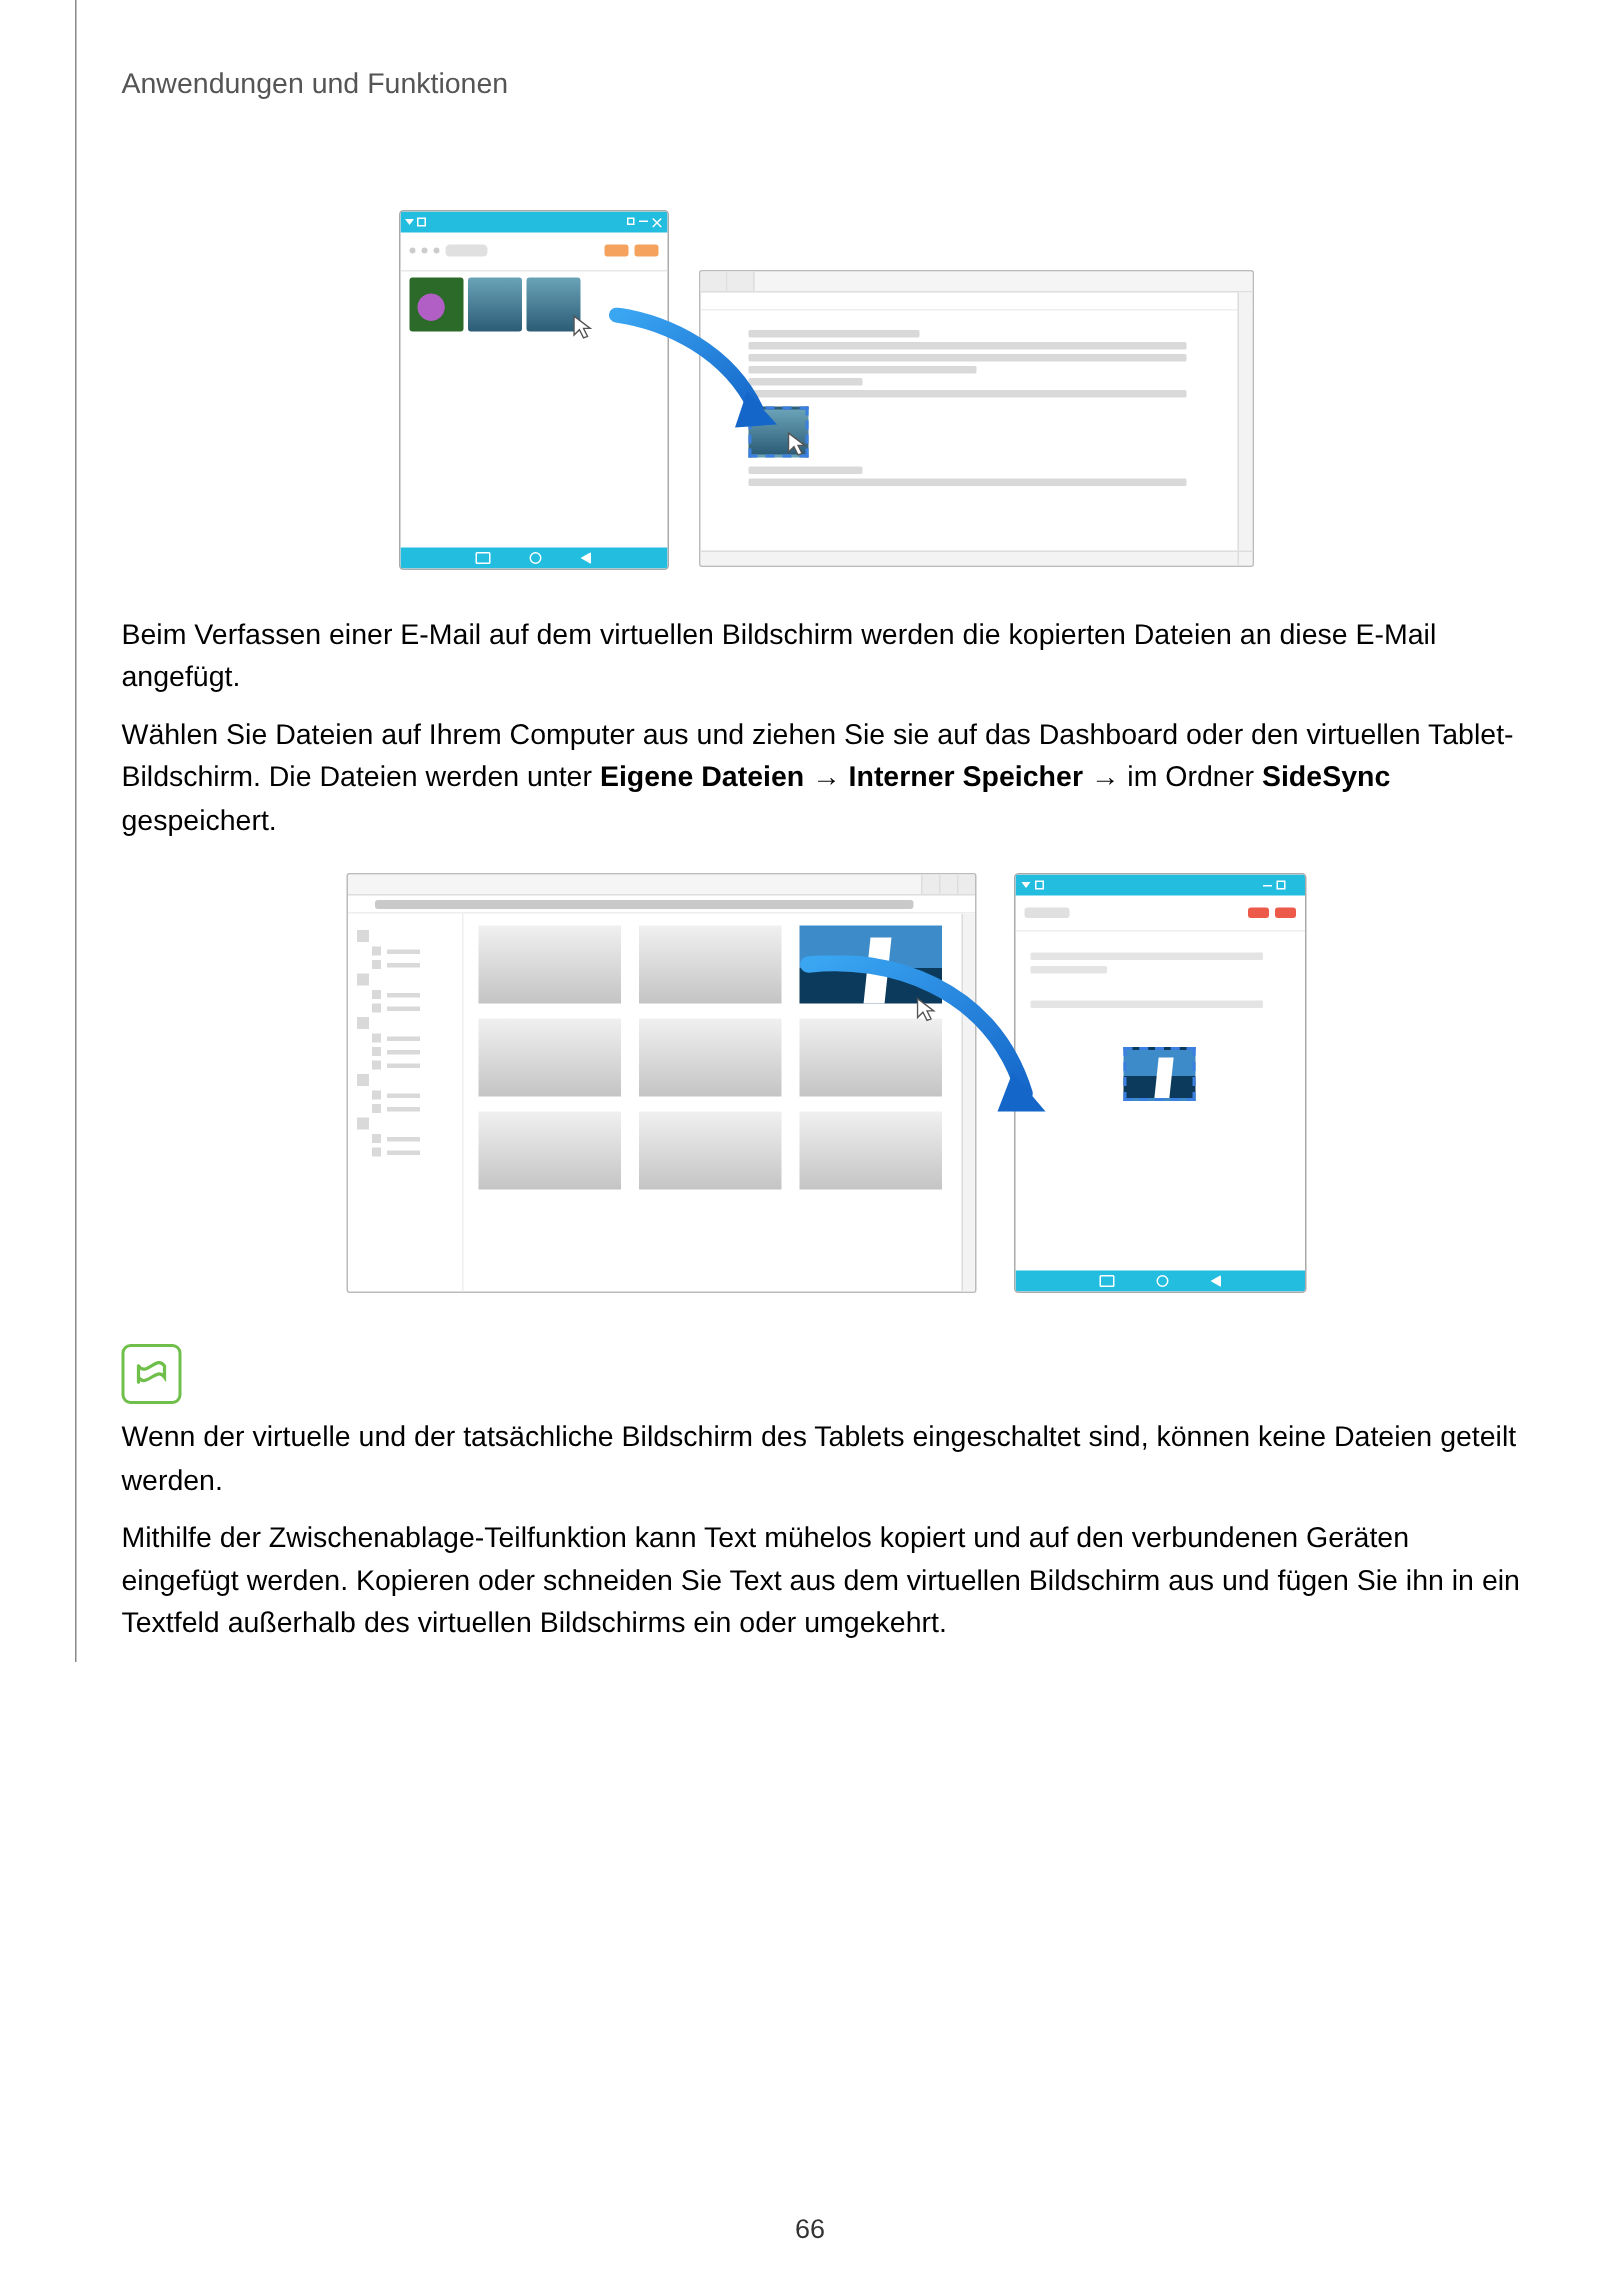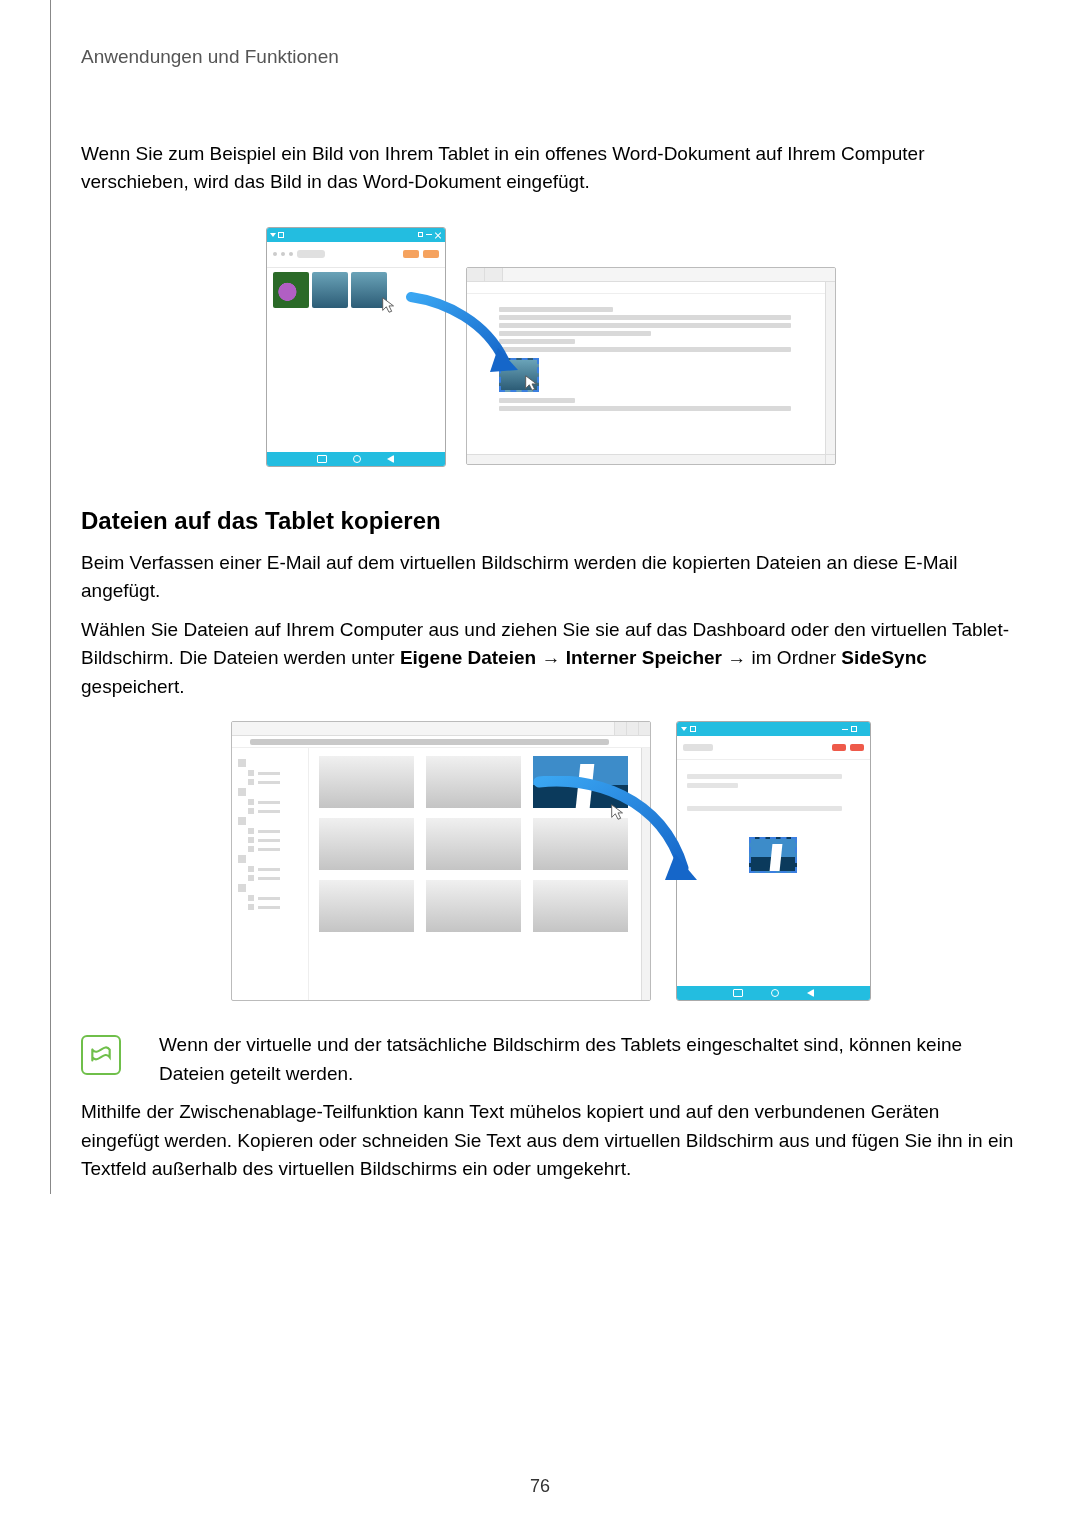--- a/index.html
+++ b/index.html
@@ -112,32 +112,31 @@
   .tablet2-toolbar .pill-r2{width:14px;height:7px;background:#ee5a4a;border-radius:2px;}
   .tablet2-body{padding:10px;}
   .tline{height:5px;background:#e4e4e4;margin:4px 0;border-radius:1px;}
   .tablet2-sel{width:48px;height:36px;border:2px dashed #3b7fe0;background:linear-gradient(180deg,#3d8cc9 0 55%, #0b3a5c 55% 100%);margin:26px auto 0; position:relative;}
   .tablet2-sel:before{content:"";position:absolute;top:15%;bottom:0;left:46%;width:10px;background:#fff;transform:skewX(-6deg);}
   .tablet2-bottom{position:absolute;bottom:0;left:0;right:0;height:14px;background:#23bde0;display:flex;justify-content:center;gap:28px;align-items:center;}
 
   .blue-arrow2{position:absolute; left:300px; top:55px; width:170px; height:120px; pointer-events:none;}
 
   
-  .note-row { display:flex; gap:38px; align-items:flex-start; margin-top:6px; margin-bottom:10px;}
+  .note-row { display:flex; gap:9px; align-items:flex-start; margin-top:6px; margin-bottom:10px;flex-direction:column;}
   .note-icon { width:40px;height:40px;border:2px solid #6fbf4a;border-radius:6px;display:flex;align-items:center;justify-content:center; flex:0 0 40px; margin-top:4px;}
   .note-icon svg{width:26px;height:26px;}
   .page-number { position:absolute; bottom:30px; left:50%; transform:translateX(-50%); font-size:18px; color:#333;}
 </style>
 </head>
 <body>
 
 <div class="page">
   <div class="header-title">Anwendungen und Funktionen</div>
 
-  <p class="body-text">Wenn Sie zum Beispiel ein Bild von Ihrem Tablet in ein offenes Word-Dokument auf Ihrem Computer verschieben, wird das Bild in das Word-Dokument eingefügt.</p>
 
   <div class="figure-row">
     <div class="fig1">
 
       <div class="tablet1">
         <div class="tablet1-top">
           <span class="tri"></span>
           <span style="width:6px;height:6px;border:1px solid #fff;"></span>
           <span class="sq"></span>
           <span class="min"></span>
@@ -199,21 +198,20 @@
               <stop offset="0" stop-color="#3aa6f2"></stop>
               <stop offset="1" stop-color="#1566c9"></stop>
             </linearGradient>
           </defs>
         <path d="M5 5 C 40 10, 80 30, 98 68" fill="none" stroke="url(#ga1)" stroke-width="10" stroke-linecap="round"></path>
         <path d="M92 56 L112 78 L84 80 Z" fill="#1566c9"></path>
       </svg>
     </div>
   </div>
 
-  <h2 class="section-h1">Dateien auf das Tablet kopieren</h2>
   <p class="body-text">Beim Verfassen einer E-Mail auf dem virtuellen Bildschirm werden die kopierten Dateien an diese E-Mail angefügt.</p>
   <p class="body-text">
     <span>Wählen Sie Dateien auf Ihrem Computer aus und ziehen Sie sie auf das Dashboard oder den virtuellen Tablet-Bildschirm. Die Dateien werden unter </span><span class="bold">Eigene Dateien</span><span class="arrow"> → </span><span class="bold">Interner Speicher</span><span class="arrow"> → </span><span> im Ordner </span><span class="bold">SideSync</span><span> gespeichert.</span>
   </p>
 
   <div class="fig2">
     <div class="explorer2">
       <div class="tabs">
           <div class="t"></div>
           <div class="t"></div>
@@ -346,13 +344,13 @@
       <svg viewBox="0 0 24 24">
           <path fill="none" stroke="#6fbf4a" stroke-width="2" stroke-linecap="round" d="M4 17 L4 7 M4 7 C 9 14, 15 0, 20 7 L20 14 C 15 7, 9 21, 4 14"></path>
         </svg>
     </div>
     <p class="body-text" style="margin:0;">Wenn der virtuelle und der tatsächliche Bildschirm des Tablets eingeschaltet sind, können keine Dateien geteilt werden.</p>
   </div>
 
   <p class="body-text">Mithilfe der Zwischenablage-Teilfunktion kann Text mühelos kopiert und auf den verbundenen Geräten eingefügt werden. Kopieren oder schneiden Sie Text aus dem virtuellen Bildschirm aus und fügen Sie ihn in ein Textfeld außerhalb des virtuellen Bildschirms ein oder umgekehrt.</p>
 </div>
 
-<div class="page-number">76</div>
+<div class="page-number">66</div>
 
 </body></html>

